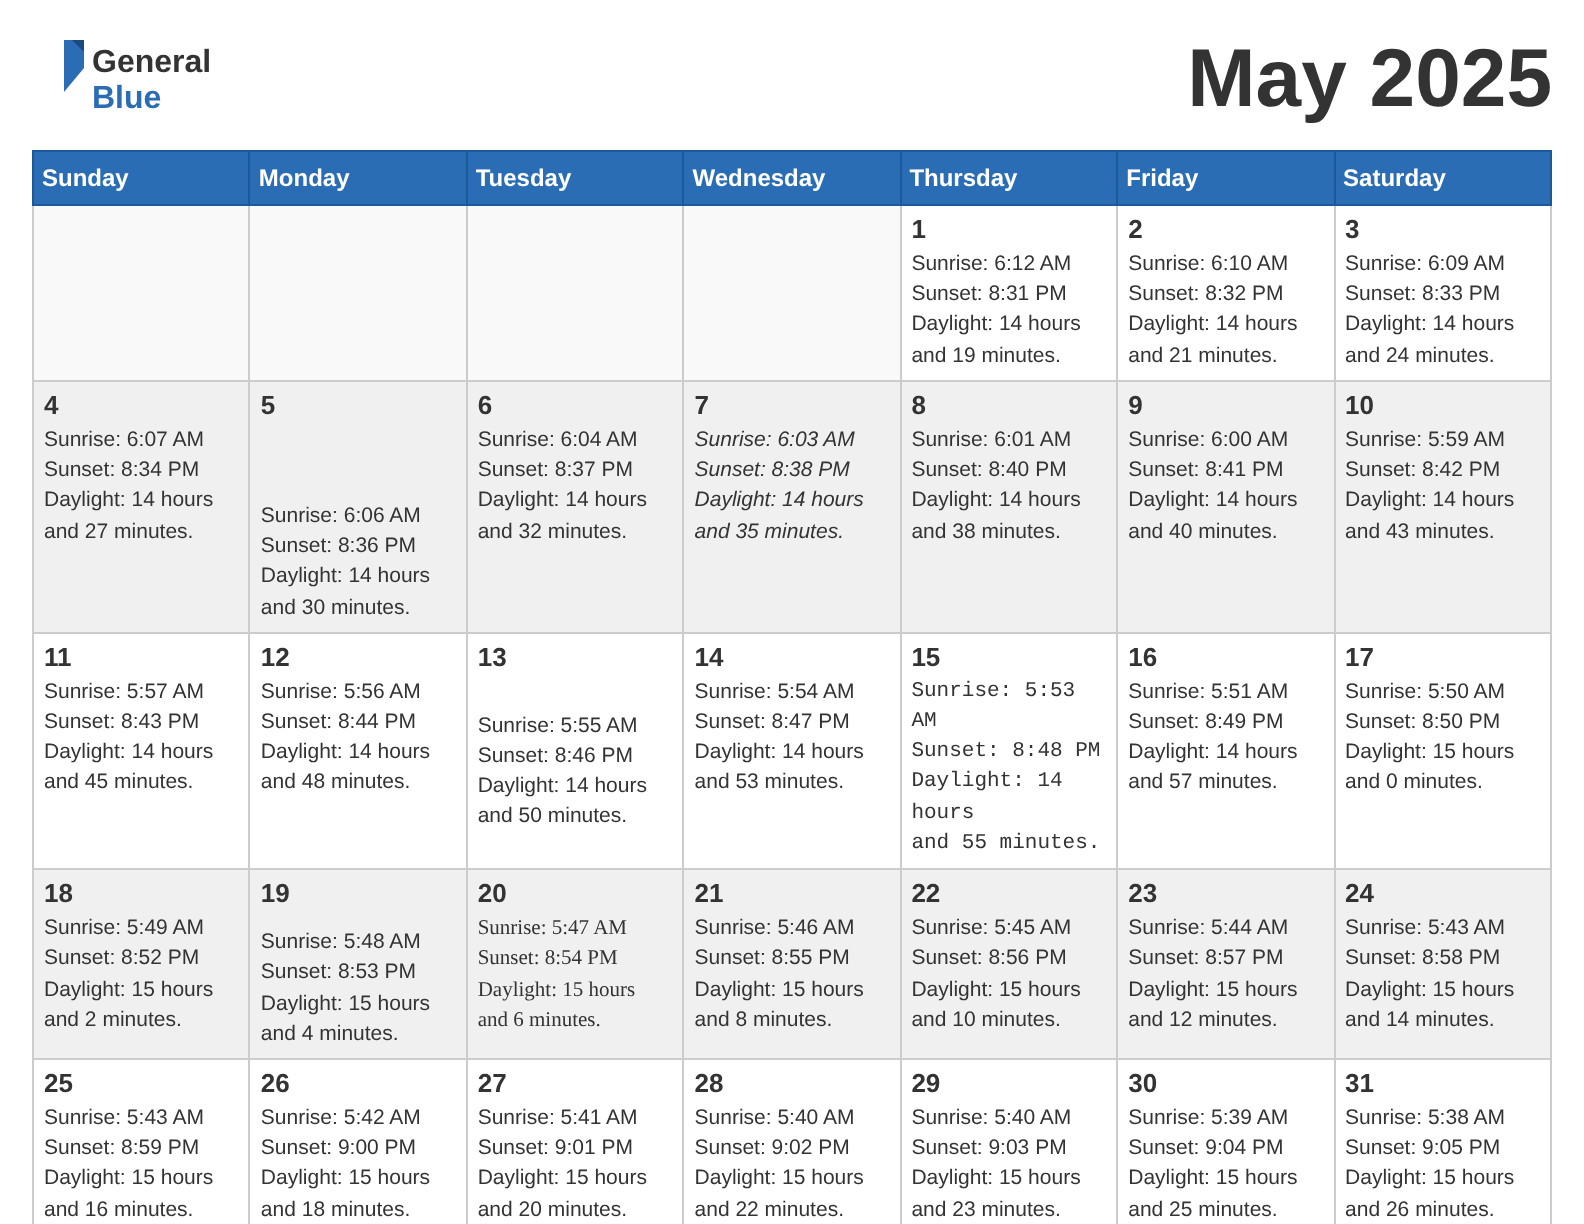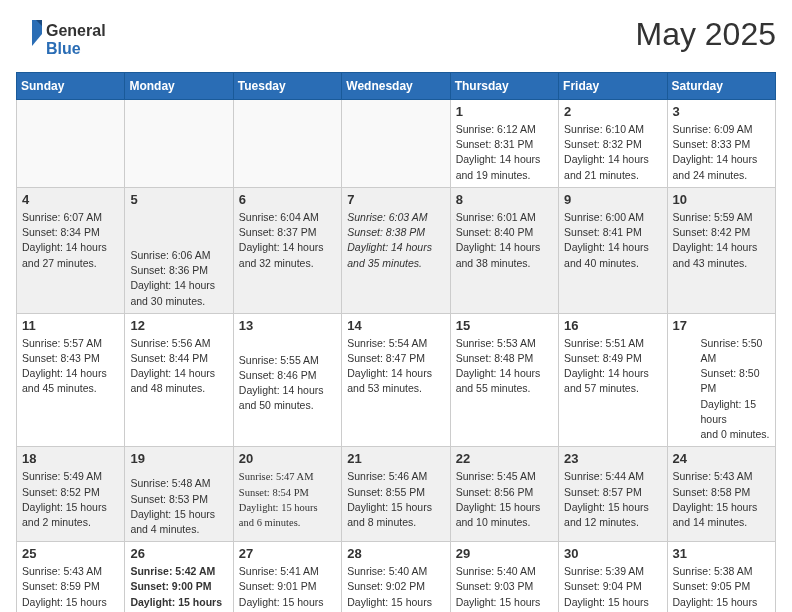--- a/index.html
+++ b/index.html
@@ -18,22 +18,22 @@
     }
     .logo {
       display: flex;
       align-items: flex-start;
       gap: 4px;
     }
     .title-block {
       text-align: right;
     }
     .month-title {
-      font-size: 32px;
-      font-weight: normal;
+      font-size: 41px;
+      font-weight: bold;
       color: #333;
     }
     .location {
       font-size: 15px;
       color: #555;
     }
     table {
       width: 100%;
       border-collapse: collapse;
       font-size: 11px;
@@ -205,35 +205,35 @@
         </td>
         <td>
           <div class="day-number">14</div>
           <div class="day-info" style="white-space: pre-line;">Sunrise: 5:54 AM
 Sunset: 8:47 PM
 Daylight: 14 hours
 and 53 minutes.</div>
         </td>
         <td>
           <div class="day-number">15</div>
-          <div class="day-info" style="white-space: pre-line;">Sunrise: 5:53 AM
+          <div class="day-info" style="white-space: pre-line; font-family: Liberation Mono, monospace;">Sunrise: 5:53 AM
 Sunset: 8:48 PM
 Daylight: 14 hours
 and 55 minutes.</div>
         </td>
         <td>
           <div class="day-number">16</div>
           <div class="day-info" style="white-space: pre-line;">Sunrise: 5:51 AM
 Sunset: 8:49 PM
 Daylight: 14 hours
 and 57 minutes.</div>
         </td>
         <td>
           <div class="day-number">17</div>
-          <div class="day-info" style="white-space: pre-line; margin-left: 28px;">Sunrise: 5:50 AM
+          <div class="day-info" style="white-space: pre-line;">Sunrise: 5:50 AM
 Sunset: 8:50 PM
 Daylight: 15 hours
 and 0 minutes.</div>
         </td>
       </tr>
       <tr>
         <td class="shaded">
           <div class="day-number">18</div>
           <div class="day-info" style="white-space: pre-line;">Sunrise: 5:49 AM
 Sunset: 8:52 PM
@@ -286,21 +286,21 @@
       <tr>
         <td>
           <div class="day-number">25</div>
           <div class="day-info" style="white-space: pre-line;">Sunrise: 5:43 AM
 Sunset: 8:59 PM
 Daylight: 15 hours
 and 16 minutes.</div>
         </td>
         <td>
           <div class="day-number">26</div>
-          <div class="day-info" style="white-space: pre-line; font-weight: bold;">Sunrise: 5:42 AM
+          <div class="day-info" style="white-space: pre-line;">Sunrise: 5:42 AM
 Sunset: 9:00 PM
 Daylight: 15 hours
 and 18 minutes.</div>
         </td>
         <td>
           <div class="day-number">27</div>
           <div class="day-info" style="white-space: pre-line;">Sunrise: 5:41 AM
 Sunset: 9:01 PM
 Daylight: 15 hours
 and 20 minutes.</div>

